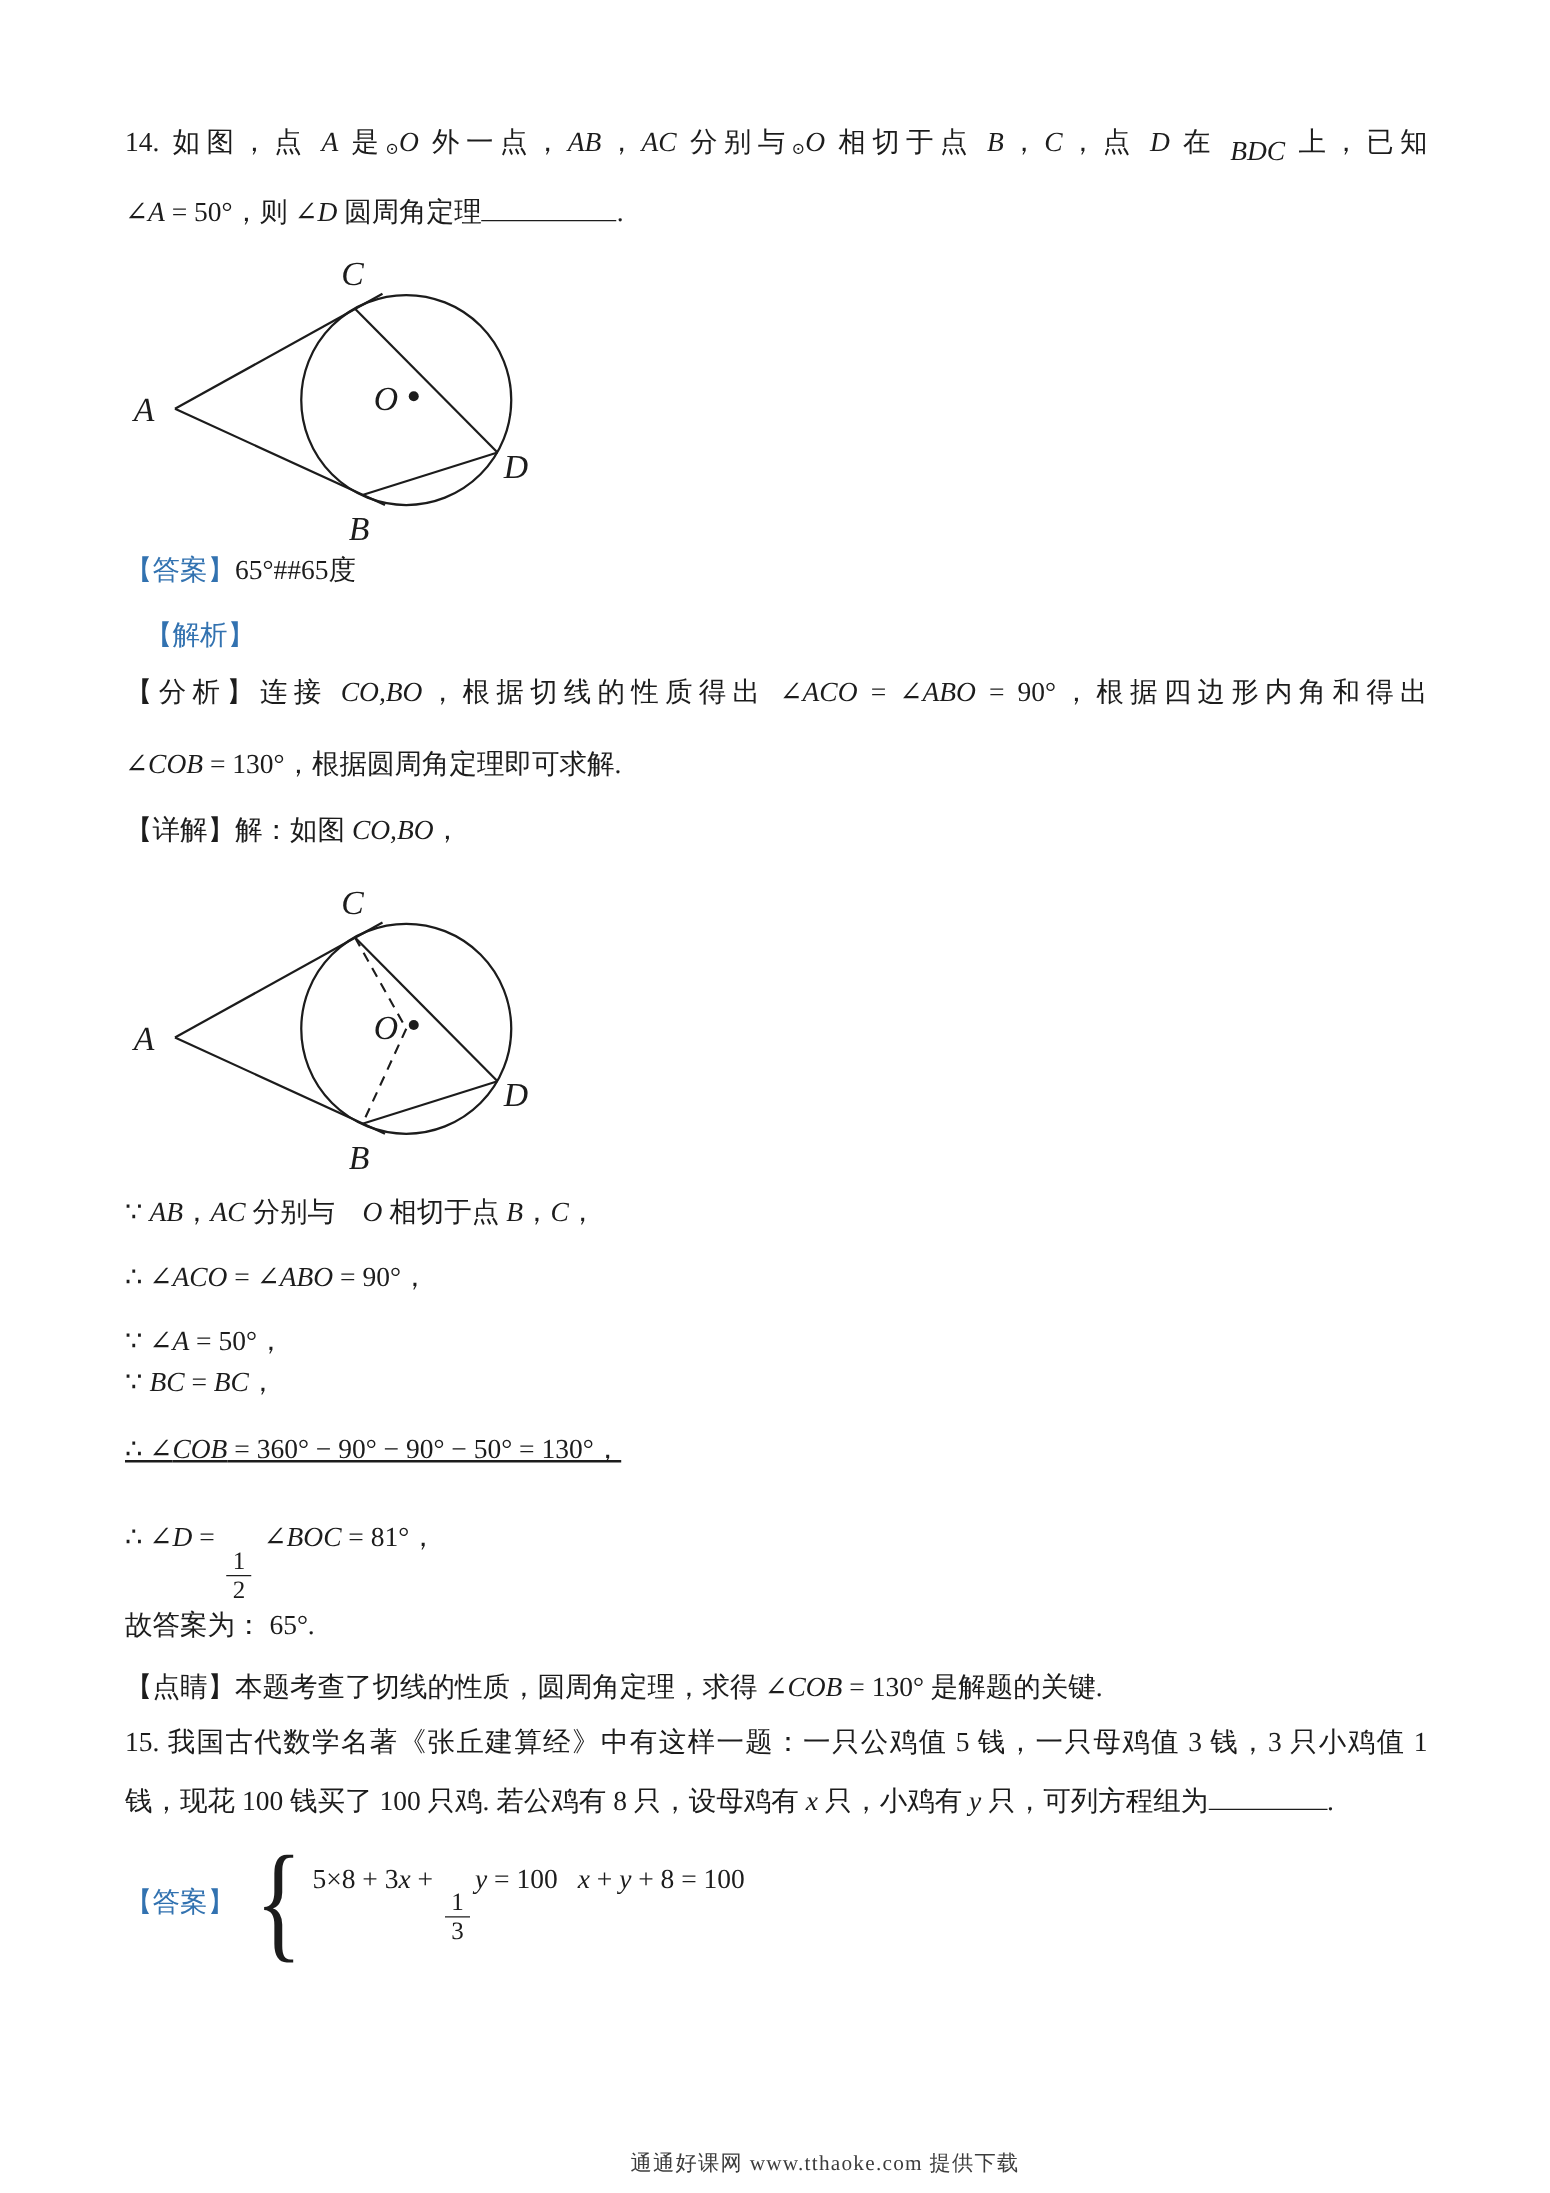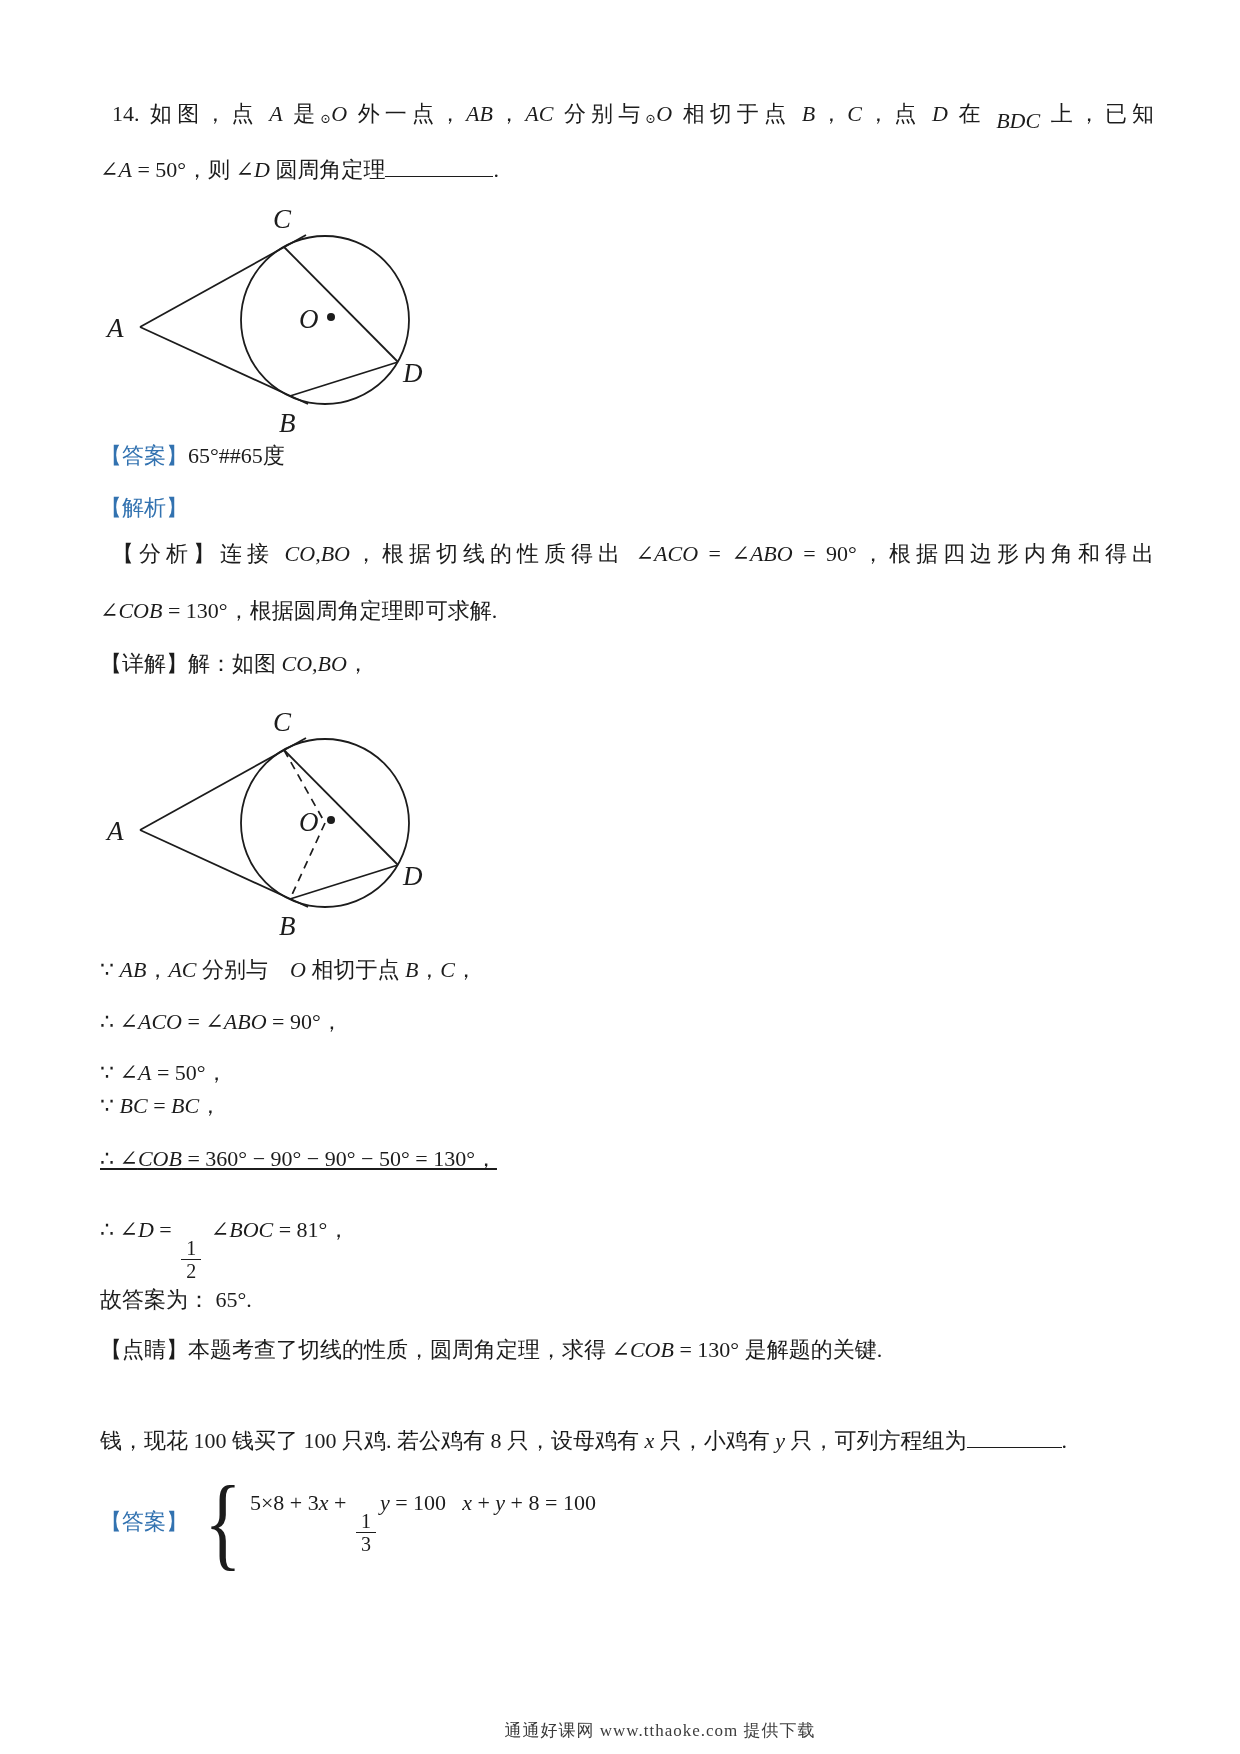--- a/index.html
+++ b/index.html
@@ -5,21 +5,21 @@
   html,body{margin:0;padding:0;background:#ffffff;}
   .page{
     position:relative;
     width:1240px;height:1754px;
     margin:0 auto;background:#ffffff;
     font-family:"Liberation Serif","DejaVu Serif",serif;
     font-size:22px;color:#1c1c1c;line-height:1.3;
     overflow:hidden;
   }
   .abs{position:absolute;left:100px;white-space:nowrap;}
-  .just{white-space:normal;width:1042px;text-align:justify;text-align-last:justify;margin-left:12px;}
+  .just{white-space:normal;width:1042px;text-align:justify;text-align-last:justify;}
   .rm{font-style:normal;}
   .it{font-style:italic;font-family:"Liberation Serif","DejaVu Serif",serif;}
   .lbl{color:#3272b0;}
   .odot{font-size:13px;vertical-align:-2px;}
   .low{font-style:italic;position:relative;top:7px;}
   .blank{display:inline-block;border-bottom:1.6px solid #1c1c1c;height:2px;vertical-align:baseline;}
   .frac{display:inline-flex;flex-direction:column;align-items:center;vertical-align:-18px;margin:0 4px;line-height:1.05;}
   .frac .num{display:block;padding:0 5px;font-size:20px;}
   .frac .den{display:block;border-top:1.6px solid #1c1c1c;padding:1px 5px 0 5px;font-size:20px;}
   .ans-sys{display:flex;align-items:center;}
@@ -49,21 +49,21 @@
       <circle cx="236" cy="125" r="4" fill="#1c1c1c"></circle>
       <text class="fig-label" x="12" y="145">A</text>
       <text class="fig-label" x="178" y="36">C</text>
       <text class="fig-label" x="184" y="240">B</text>
       <text class="fig-label" x="308" y="190">D</text>
       <text class="fig-label" x="204" y="136">O</text>
     </svg>
   </div>
 
   <div class="abs" style="top:442px;"><span class="lbl">【答案】</span><span class="rm">65°##65度</span></div>
-  <div class="abs" style="top:494px;"><span class="lbl">【解析】</span></div>
+  <div class="abs" style="top:494px;margin-left:16px;"><span class="lbl">【解析】</span></div>
   <div class="abs just" style="top:540px;"><span class="rm">【分析】连接 </span><span class="it">CO,BO</span><span class="rm">，根据切线的性质得出 ∠</span><span class="it">ACO</span><span class="rm"> = ∠</span><span class="it">ABO</span><span class="rm"> = 90°，根据四边形内角和得出</span></div>
   <div class="abs" style="top:597px;"><span class="rm">∠</span><span class="it">COB</span><span class="rm"> = 130°，根据圆周角定理即可求解.</span></div>
   <div class="abs" style="top:650px;"><span class="rm">【详解】解：如图 </span><span class="it">CO,BO</span><span class="rm">，</span></div>
 
   <div class="abs figure" style="top:695px;left:95px;">
     <svg width="330" height="248" viewBox="0 0 330 248" xmlns="http://www.w3.org/2000/svg">
       <circle cx="230" cy="128" r="84" fill="none" stroke="#1c1c1c" stroke-width="1.8"></circle>
       <line x1="45" y1="135" x2="211" y2="43" stroke="#1c1c1c" stroke-width="1.8"></line>
       <line x1="45" y1="135" x2="213" y2="212" stroke="#1c1c1c" stroke-width="1.8"></line>
       <line x1="189" y1="55" x2="303" y2="170" stroke="#1c1c1c" stroke-width="1.8"></line>
@@ -85,20 +85,21 @@
   <div class="abs" style="top:1145px;text-decoration:underline;"><span class="rm">∴ ∠</span><span class="it">COB</span><span class="rm"> = 360° − 90° − 90° − 50° = 130°，</span></div>
   <div class="abs" style="top:1092px;"><span class="rm">∵ </span><span class="it">BC</span><span class="rm"> = </span><span class="it">BC</span><span class="rm">，</span></div>
   <div class="abs" style="top:1216px;"><span class="rm">∴ ∠</span><span class="it">D</span><span class="rm"> = </span><span class="frac">
         <span class="num">1</span>
         <span class="den">2</span>
       </span><span class="rm"> ∠</span><span class="it">BOC</span><span class="rm"> = 81°，</span></div>
   <div class="abs" style="top:1286px;"><span class="rm">故答案为：  65°.</span></div>
 
   <div class="abs" style="top:1336px;"><span class="rm">【点睛】本题考查了切线的性质，圆周角定理，求得 ∠</span><span class="it">COB</span><span class="rm"> = 130° 是解题的关键.</span></div>
 
+  <div class="abs just" style="top:1380px;"><span class="rm">15. 我国古代数学名著《张丘建算经》中有这样一题：一只公鸡值 5 钱，一只母鸡值 3 钱，3 只小鸡值 1</span></div>
   <div class="abs" style="top:1427px;"><span class="rm">钱，现花 100 钱买了 100 只鸡. 若公鸡有 8 只，设母鸡有 </span><span class="it">x</span><span class="rm"> 只，小鸡有 </span><span class="it">y</span><span class="rm"> 只，可列方程组为</span><span class="blank" style="width: 95px;"></span><span class="rm">.</span></div>
 
   <div class="abs ans-sys" style="top:1478px;">
     <span class="label-box"><span class="lbl">【答案】</span></span>
     <span class="brace">{</span>
     <span class="sys">
       <span class="eq"><span class="rm">5×8 + 3</span><span class="it">x</span><span class="rm"> + </span><span class="frac">
             <span class="num">1</span>
             <span class="den">3</span>
           </span><span class="it">y</span><span class="rm"> = 100</span></span>

